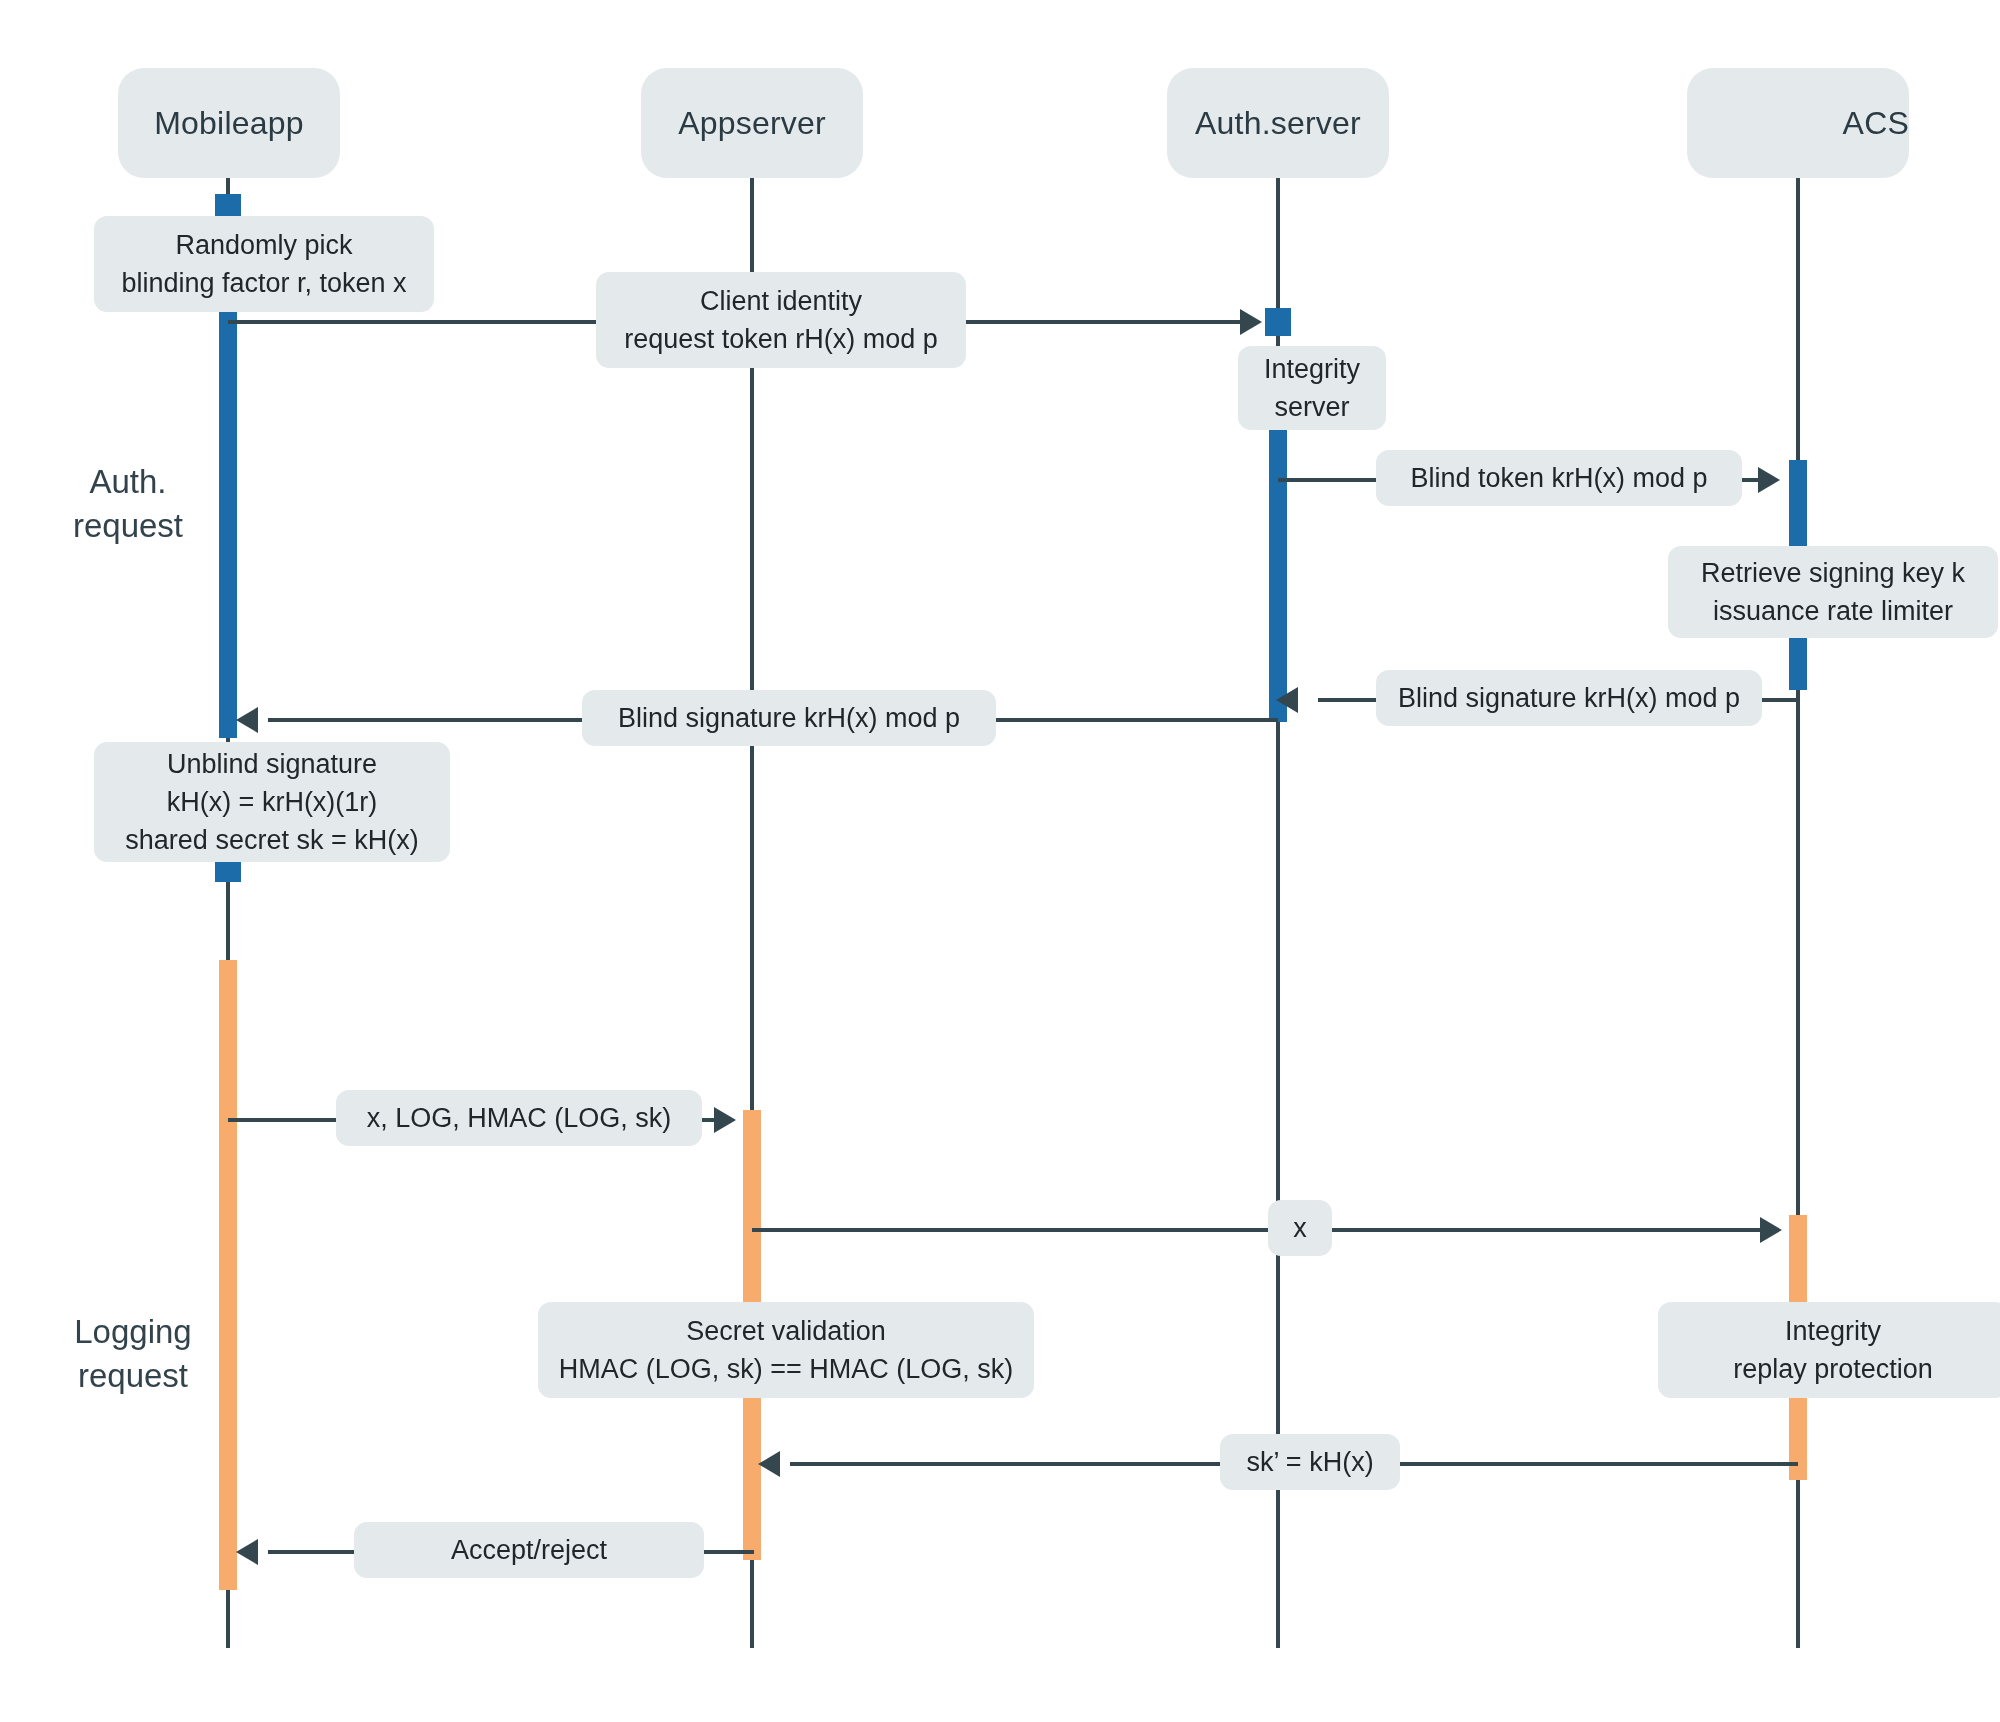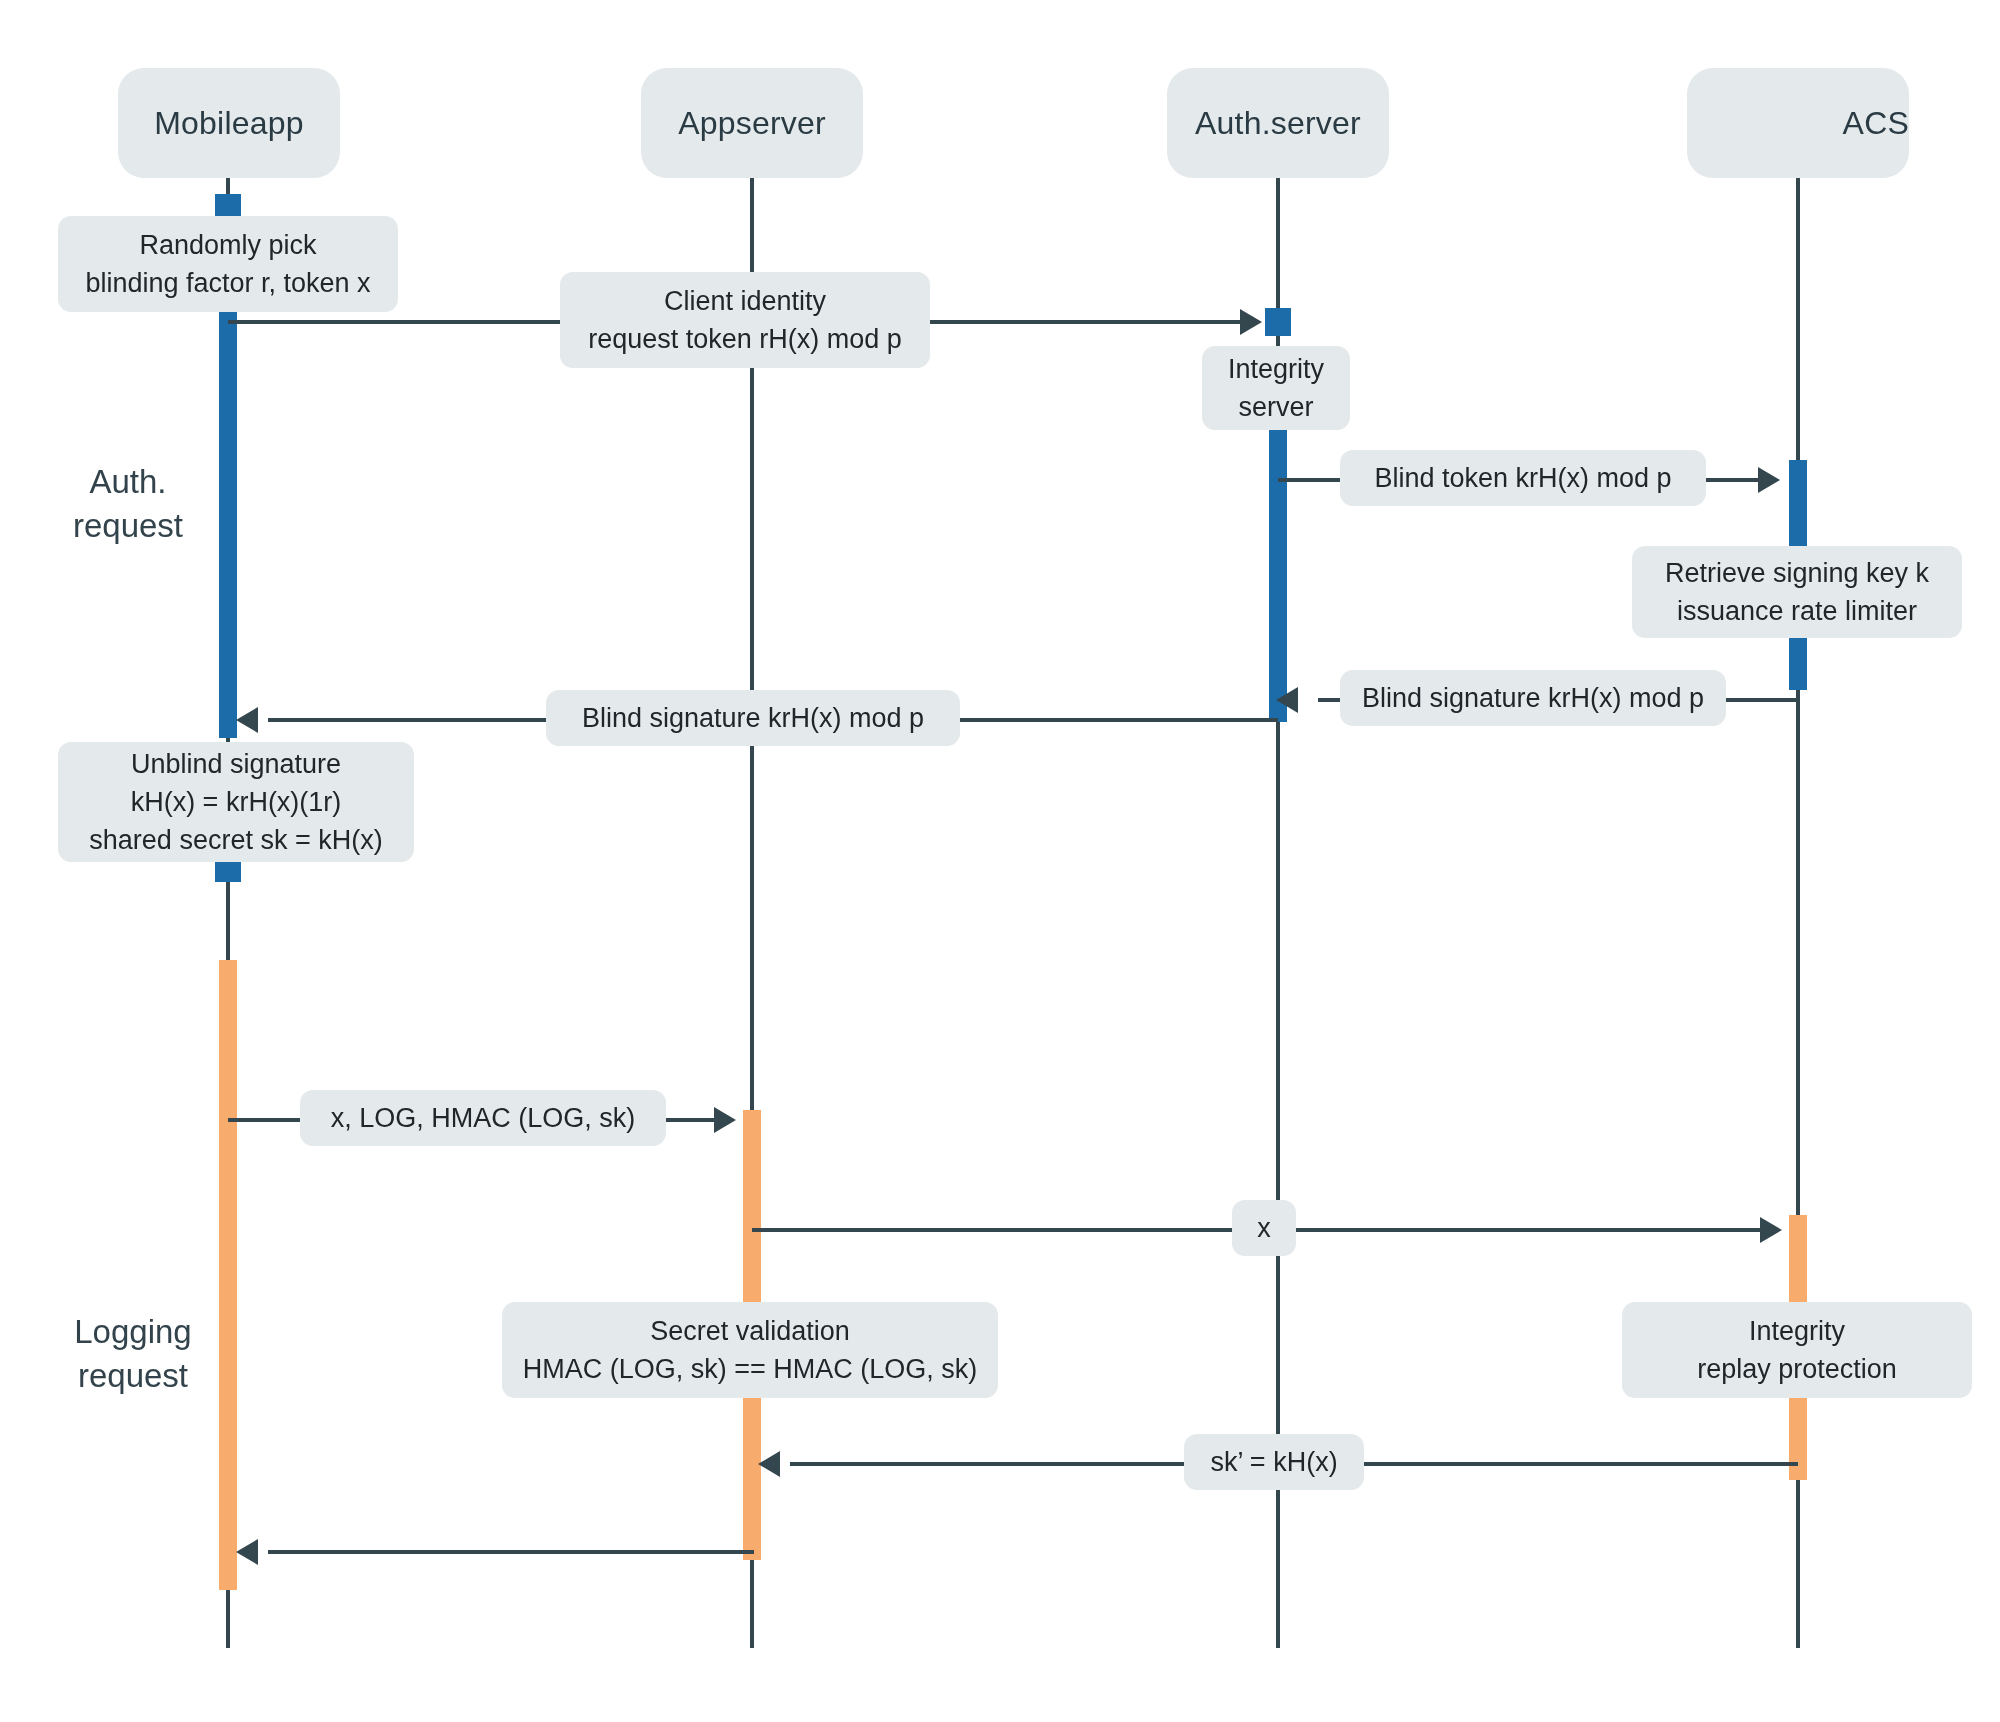--- a/index.html
+++ b/index.html
@@ -62,20 +62,21 @@
     flex-direction: column;
     align-items: center;
     justify-content: center;
     text-align: center;
     font-size: 27px;
     line-height: 1.42;
     color: #21262b;
     padding: 9px 20px;
     box-sizing: border-box;
     white-space: nowrap;
+    margin-left: 36px;
   }
   .note .ln { display: block; }
   
   .side-label {
     position: absolute;
     text-align: center;
     font-size: 33px;
     line-height: 1.32;
     color: #33434c;
   }
@@ -203,20 +204,23 @@
   </div>
 
   <div class="note" style="left:1232px; top:1200px; width:64px; height:56px;">
     <span class="ln">x</span>
   </div>
 
   <div class="note" style="left:1184px; top:1434px; width:180px; height:56px;">
     <span class="ln">sk’ = kH(x)</span>
   </div>
 
+  <div class="note" style="left:318px; top:1522px; width:350px; height:56px;">
+    <span class="ln">Accept/reject</span>
+  </div>
 
   <div class="note" style="left:58px; top:216px; width:340px; height:96px;">
     <span class="ln">Randomly pick</span>
     <span class="ln">blinding factor r, token x</span>
   </div>
 
   <div class="note" style="left:1202px; top:346px; width:148px; height:84px;">
     <span class="ln">Integrity</span>
     <span class="ln">server</span>
   </div>

